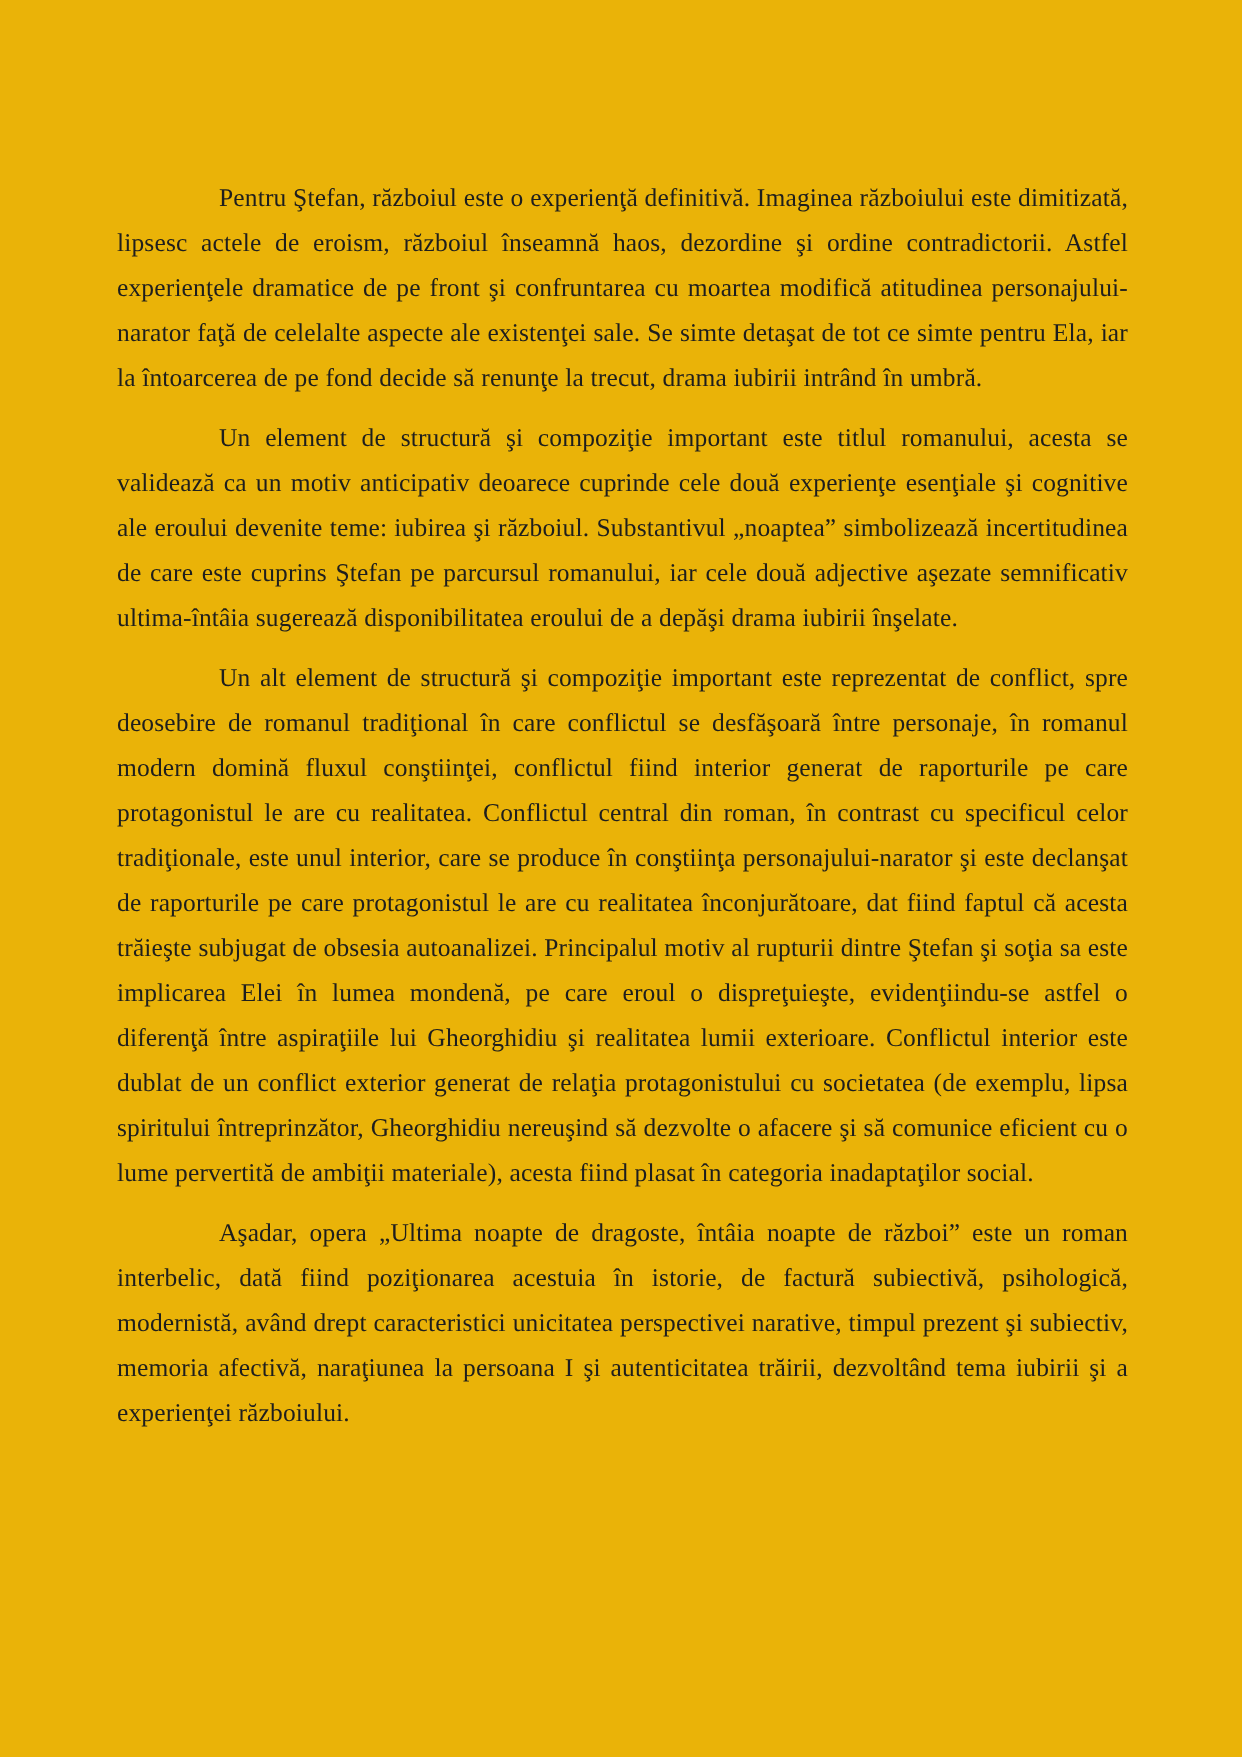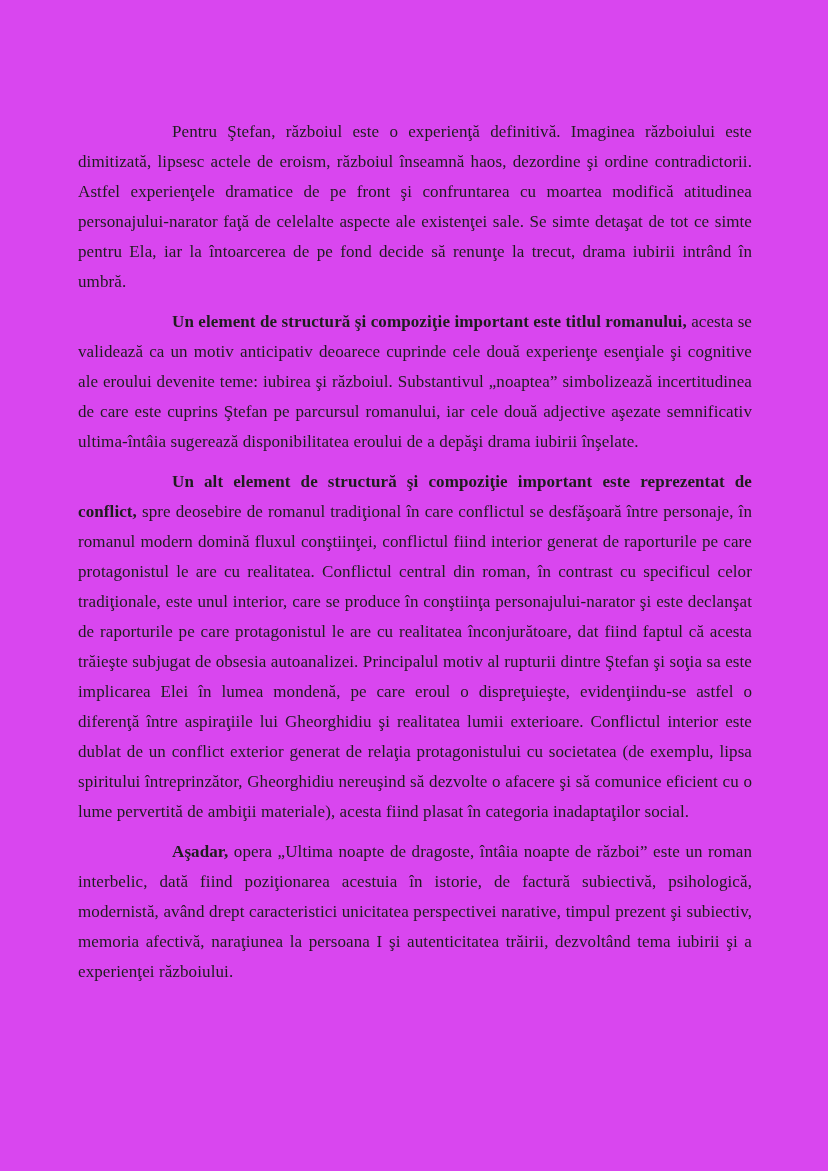--- a/index.html
+++ b/index.html
@@ -4,42 +4,41 @@
 <style>
   html, body {
     margin: 0;
     padding: 0;
     background: #ffffff;
   }
   .page {
     position: relative;
     width: 828px;
     height: 1171px;
-    background: #d946ef;
+    background: #eab308;
     overflow: hidden;
     font-family: "Liberation Serif", "DejaVu Serif", serif;
   }
   .text-block {
     position: absolute;
     left: 78px;
     top: 117px;
     width: 674px;
   }
   .para {
     margin: 0 0 10px 0;
     font-size: 17px;
     line-height: 30px;
     color: #1e1e1e;
     text-align: justify;
     text-indent: 68px;
     letter-spacing: 0.1px;
   }
   .para .lead {
-    font-weight: bold;
-    margin-left: 26px;
+    font-weight: normal;
   }
 </style>
 </head>
 <body>
 
 <div class="page">
   <div class="text-block">
 
     <p class="para"><span class="lead"></span><span>Pentru Ştefan, războiul este o experienţă definitivă. Imaginea războiului este dimitizată, lipsesc actele de eroism, războiul înseamnă haos, dezordine şi ordine contradictorii. Astfel experienţele dramatice de pe front şi confruntarea cu moartea modifică atitudinea personajului-narator faţă de celelalte aspecte ale existenţei sale. Se simte detaşat de tot ce simte pentru Ela, iar la întoarcerea de pe fond decide să renunţe la trecut, drama iubirii intrând în umbră.</span></p>
 

